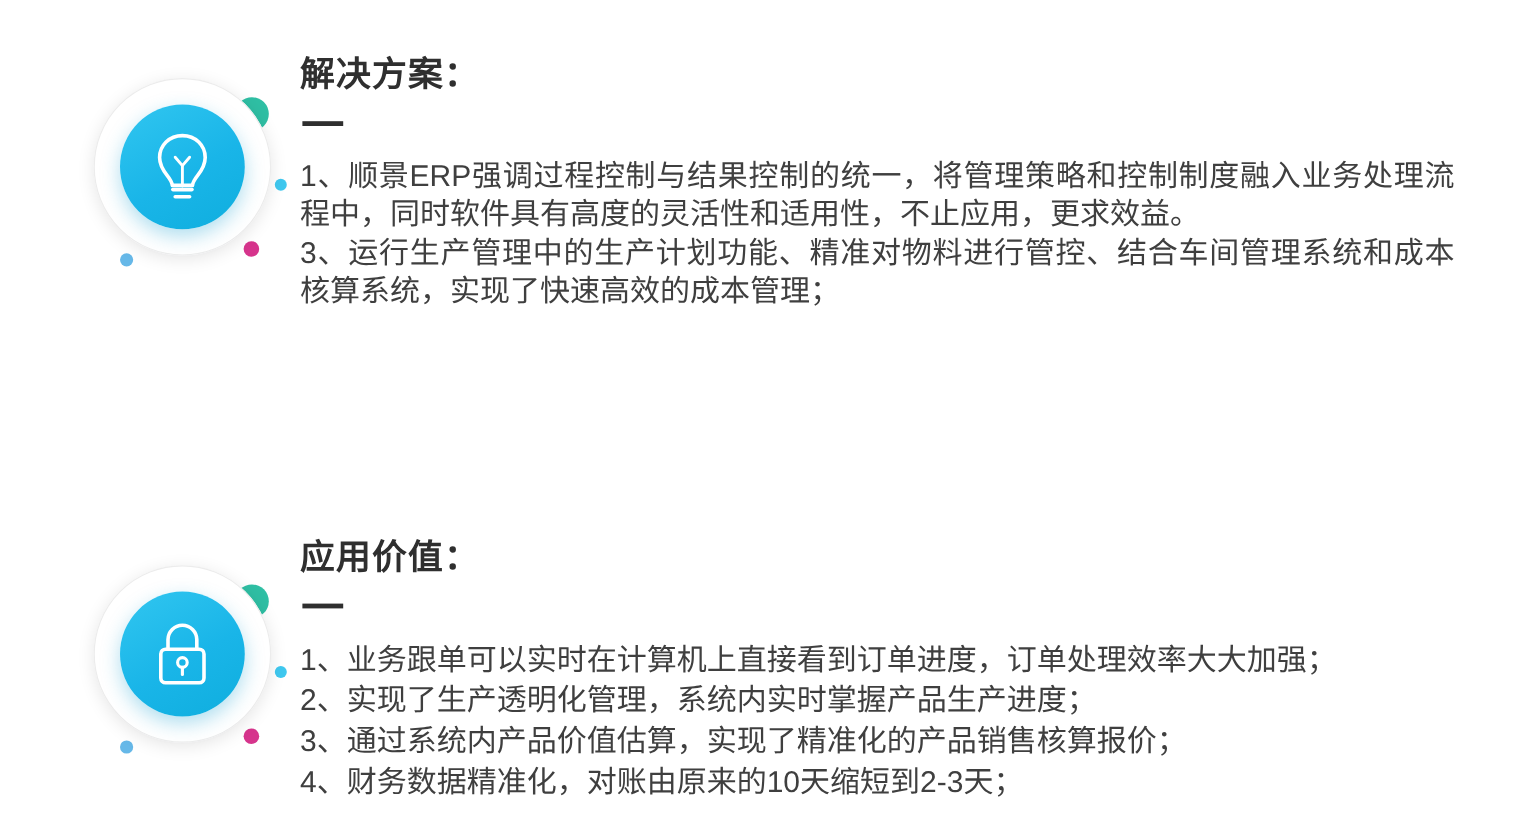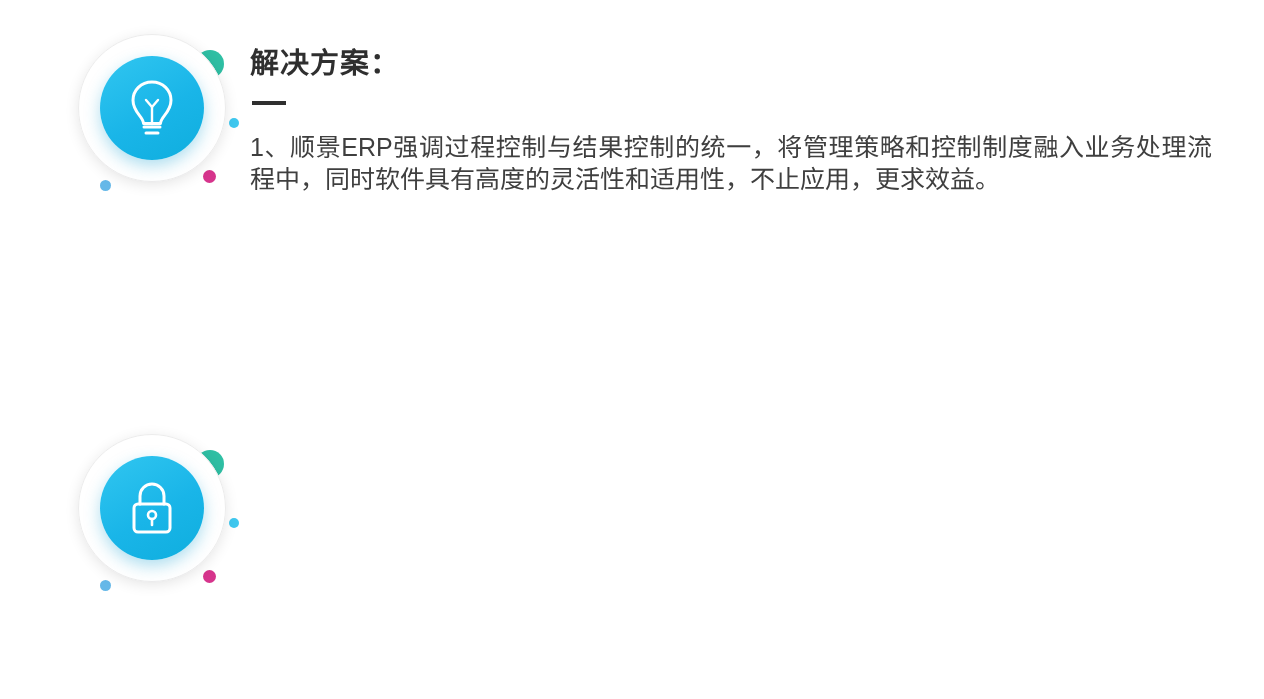--- a/index.html
+++ b/index.html
@@ -19,21 +19,21 @@
     position: relative;
     width: 1264px;
     height: 699px;
   }
 
   .section {
     position: absolute;
     left: 0;
     width: 1264px;
     display: flex;
-    align-items: flex-end;
+    align-items: center;
   }
 
   .section-1 { top: 18px; }
   .section-2 { top: 420px; }
 
   
   .icon-cluster {
     position: relative;
     width: 250px;
     height: 175px;
@@ -133,20 +133,21 @@
           <path d="M22 23 l6 7 6-7" stroke="#ffffff" stroke-width="2.4" stroke-linecap="round" stroke-linejoin="round" fill="none"></path>
         </svg>
       </div>
     </div>
 
     <div class="text-col">
       <h2 class="heading">解决方案：</h2>
       <div class="rule"></div>
       <div class="body-text">
         <p>1、顺景ERP强调过程控制与结果控制的统一，将管理策略和控制制度融入业务处理流程中，同时软件具有高度的灵活性和适用性，不止应用，更求效益。</p>
+        <p>3、运行生产管理中的生产计划功能、精准对物料进行管控、结合车间管理系统和成本核算系统，实现了快速高效的成本管理；</p>
       </div>
     </div>
   </div>
 
   <div class="section section-2">
 
     <div class="icon-cluster">
       <div class="dot" style="left:196px;top:30px;width:28px;height:28px;background:#2fbfa4;"></div>
       <div class="dot" style="left:102px;top:54px;width:16px;height:16px;background:#d6348c;"></div>
       <div class="dot" style="left:120px;top:134px;width:16px;height:16px;background:#1557c0;"></div>
@@ -159,15 +160,25 @@
       <div class="disc">
         <svg width="50" height="58" viewBox="0 0 50 58" fill="none" xmlns="http://www.w3.org/2000/svg" aria-hidden="true">
           <path d="M13 25 V17 C13 10.4 18.4 5 25 5 c6.6 0 12 5.4 12 12 v8" stroke="#ffffff" stroke-width="3" stroke-linecap="round" fill="none"></path>
           <rect x="7" y="25" width="36" height="28" rx="4" stroke="#ffffff" stroke-width="3" fill="none"></rect>
           <circle cx="25" cy="36" r="4" stroke="#ffffff" stroke-width="2.6" fill="none"></circle>
           <path d="M25 40 v6" stroke="#ffffff" stroke-width="2.6" stroke-linecap="round"></path>
         </svg>
       </div>
     </div>
 
+    <div class="text-col">
+      <h2 class="heading">应用价值：</h2>
+      <div class="rule"></div>
+      <div class="body-text list">
+        <p>1、业务跟单可以实时在计算机上直接看到订单进度，订单处理效率大大加强；</p>
+        <p>2、实现了生产透明化管理，系统内实时掌握产品生产进度；</p>
+        <p>3、通过系统内产品价值估算，实现了精准化的产品销售核算报价；</p>
+        <p>4、财务数据精准化，对账由原来的10天缩短到2-3天；</p>
+      </div>
+    </div>
   </div>
 
 </div>
 
 </body></html>

